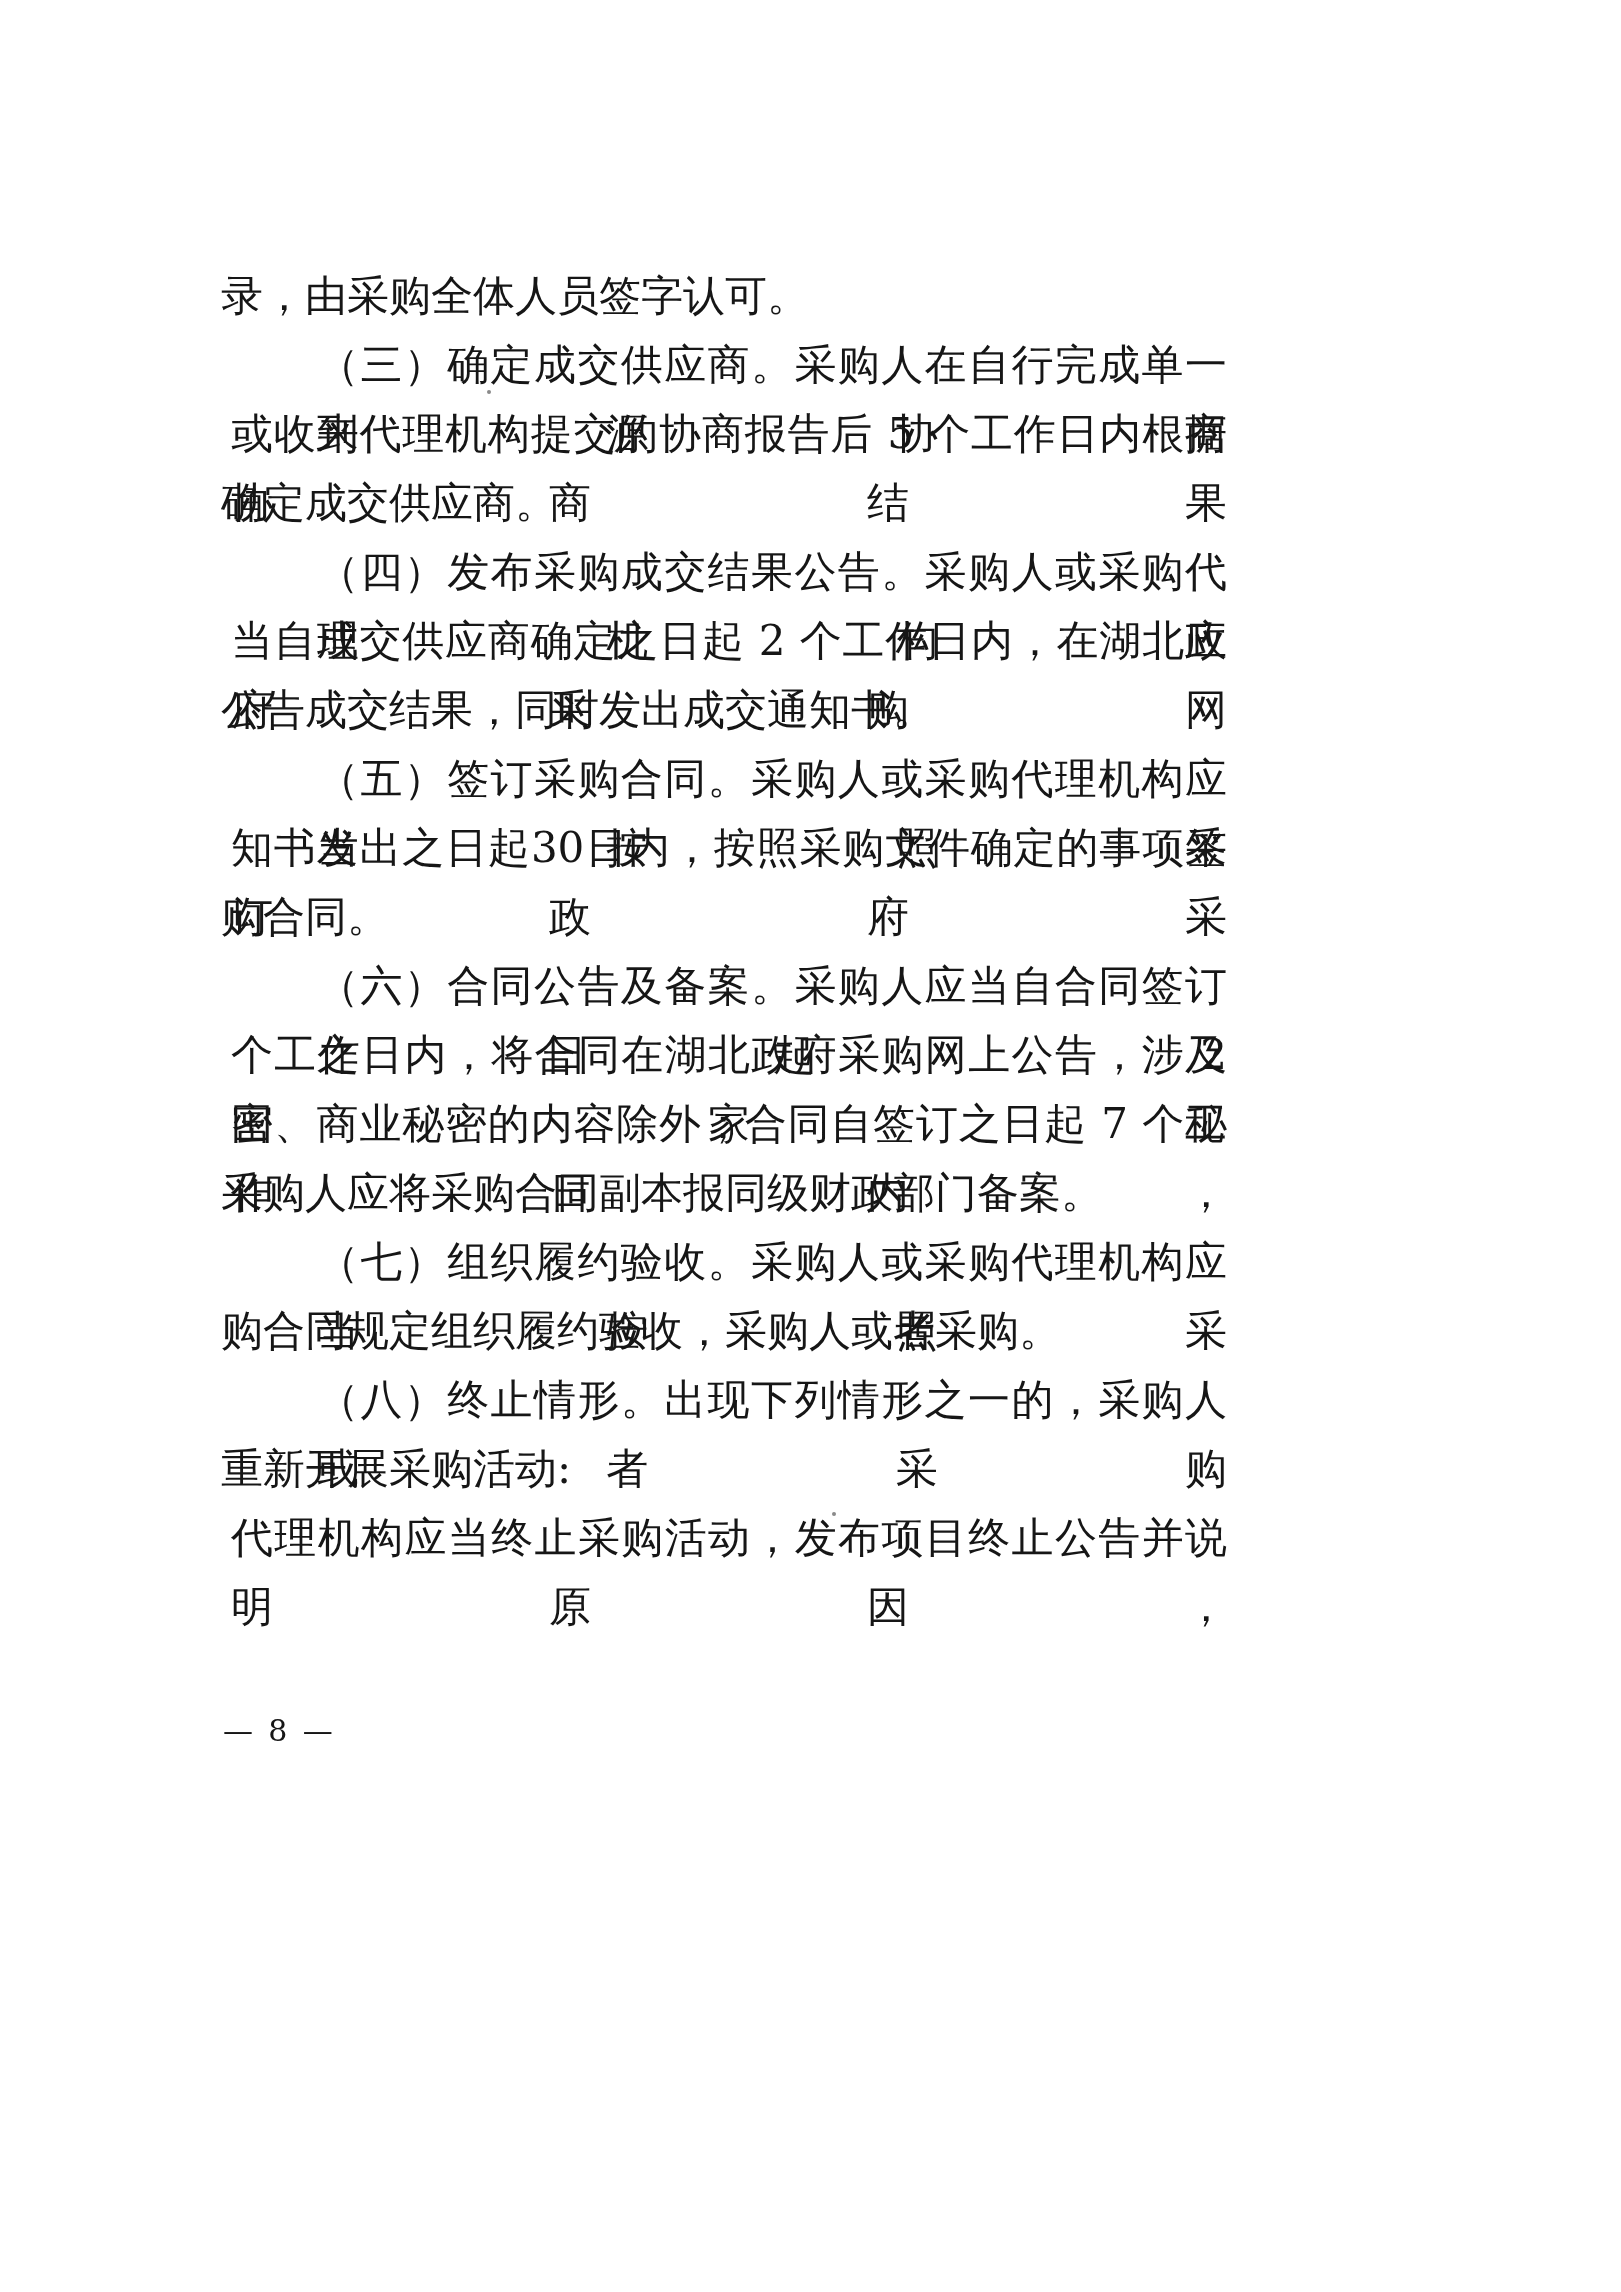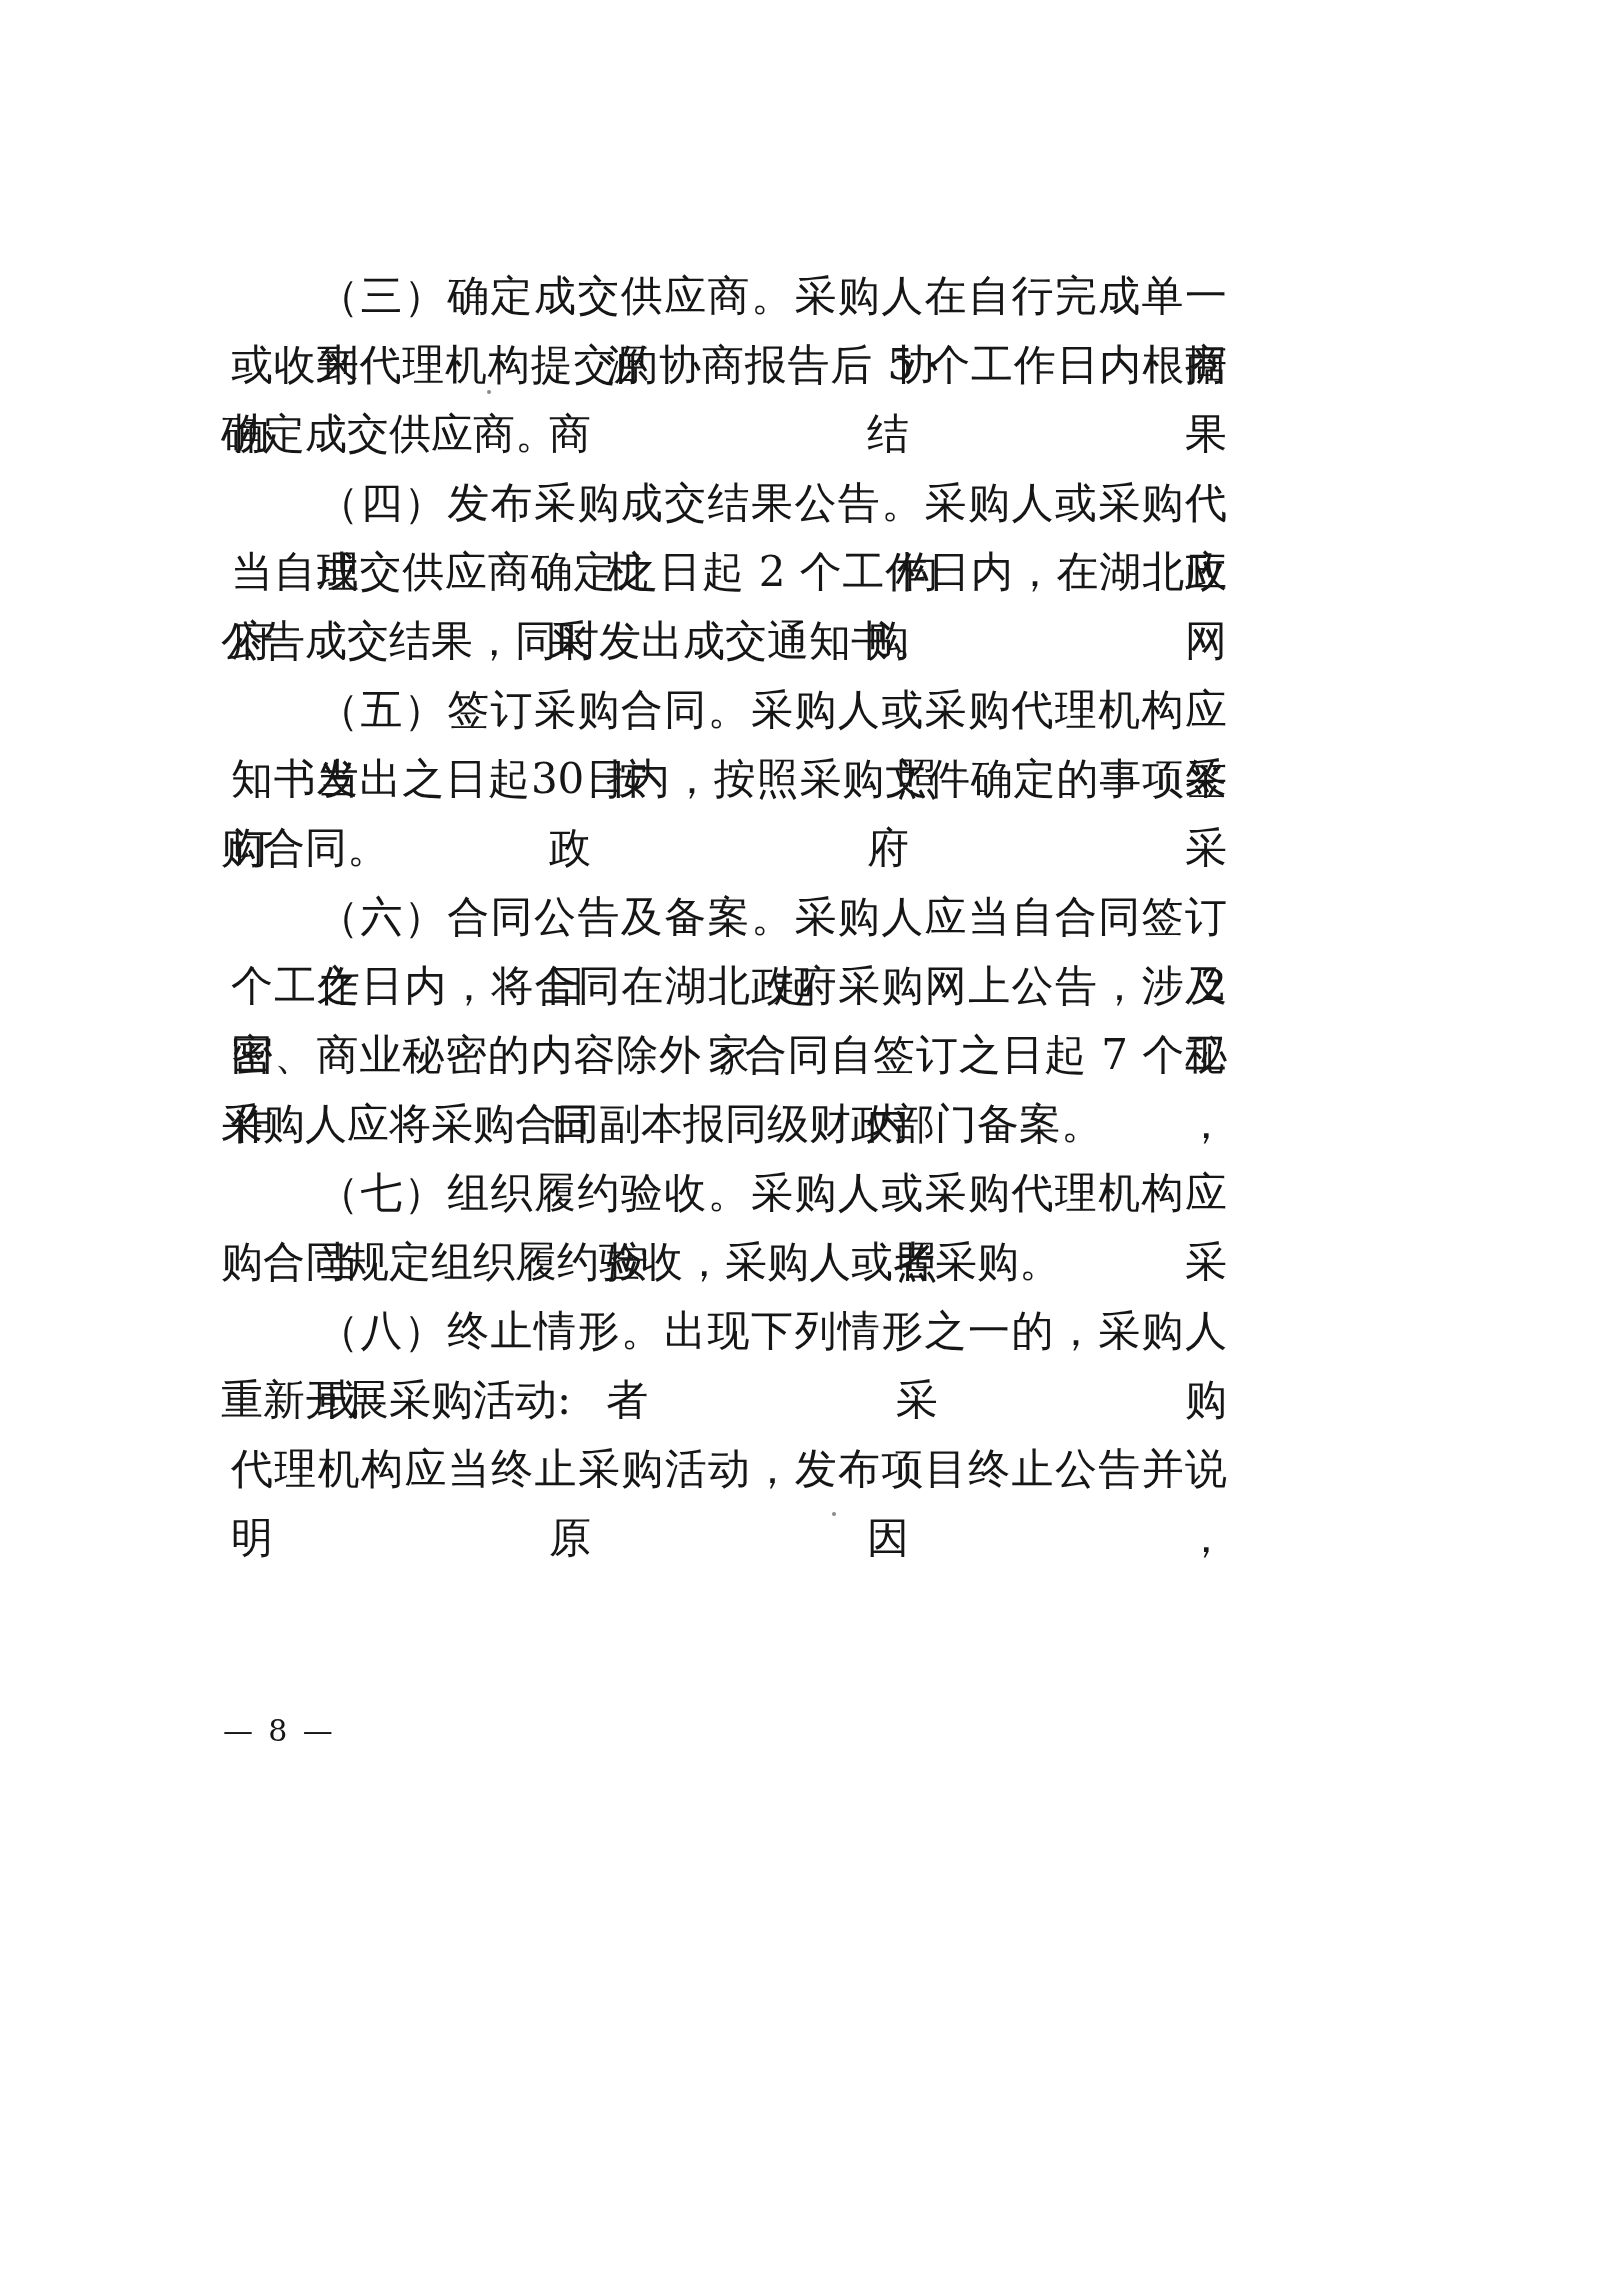--- a/index.html
+++ b/index.html
@@ -64,20 +64,21 @@
   }
   .speck-1 { left: 487px; top: 390px; }
   .speck-2 { left: 832px; top: 1512px; }
 </style>
 </head>
 <body>
 
 <div class="scan-page">
 
   <div class="text-block">
+    <div class="line">录，由采购全体人员签字认可。</div>
     <div class="line indent full">（三）确定成交供应商。采购人在自行完成单一来源协商</div>
     <div class="line full">或收到代理机构提交的协商报告后 5 个工作日内根据协商结果</div>
     <div class="line">确定成交供应商。</div>
     <div class="line indent full">（四）发布采购成交结果公告。采购人或采购代理机构应</div>
     <div class="line full">当自成交供应商确定之日起 2 个工作日内，在湖北政府采购网</div>
     <div class="line">公告成交结果，同时发出成交通知书。</div>
     <div class="line indent full">（五）签订采购合同。采购人或采购代理机构应当按照采</div>
     <div class="line full">知书发出之日起30日内，按照采购文件确定的事项签订政府采</div>
     <div class="line">购合同。</div>
     <div class="line indent full">（六）合同公告及备案。采购人应当自合同签订之日起 2</div>

